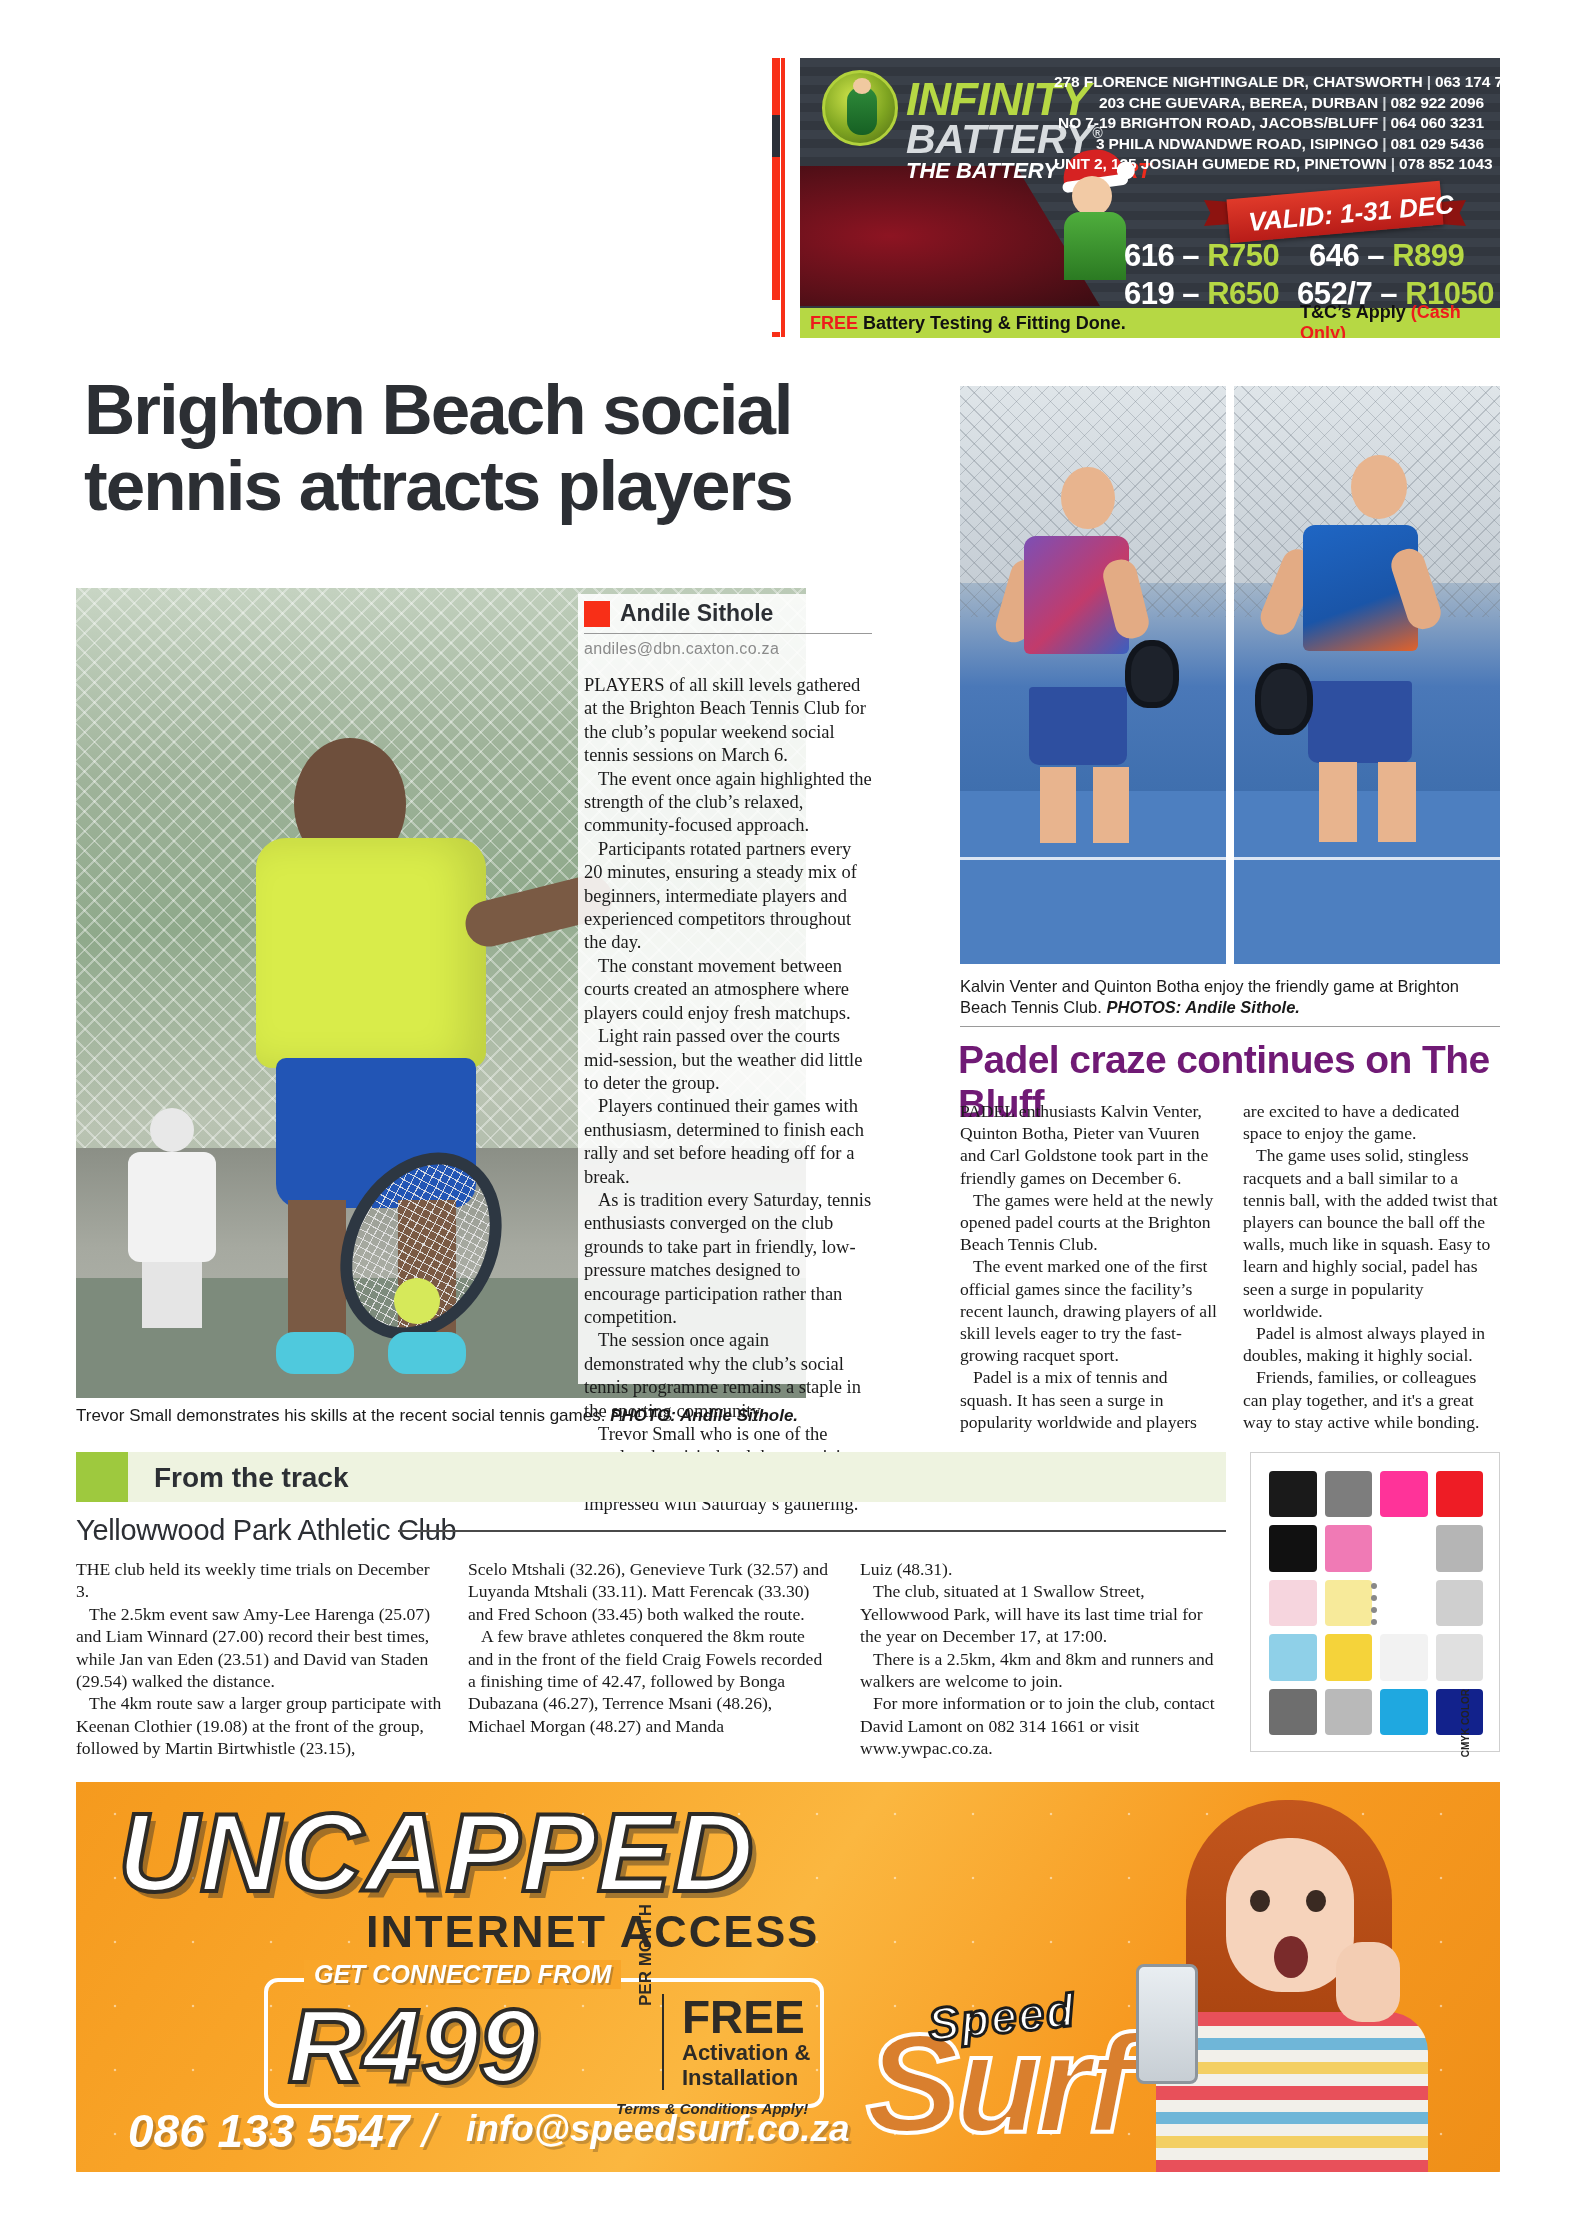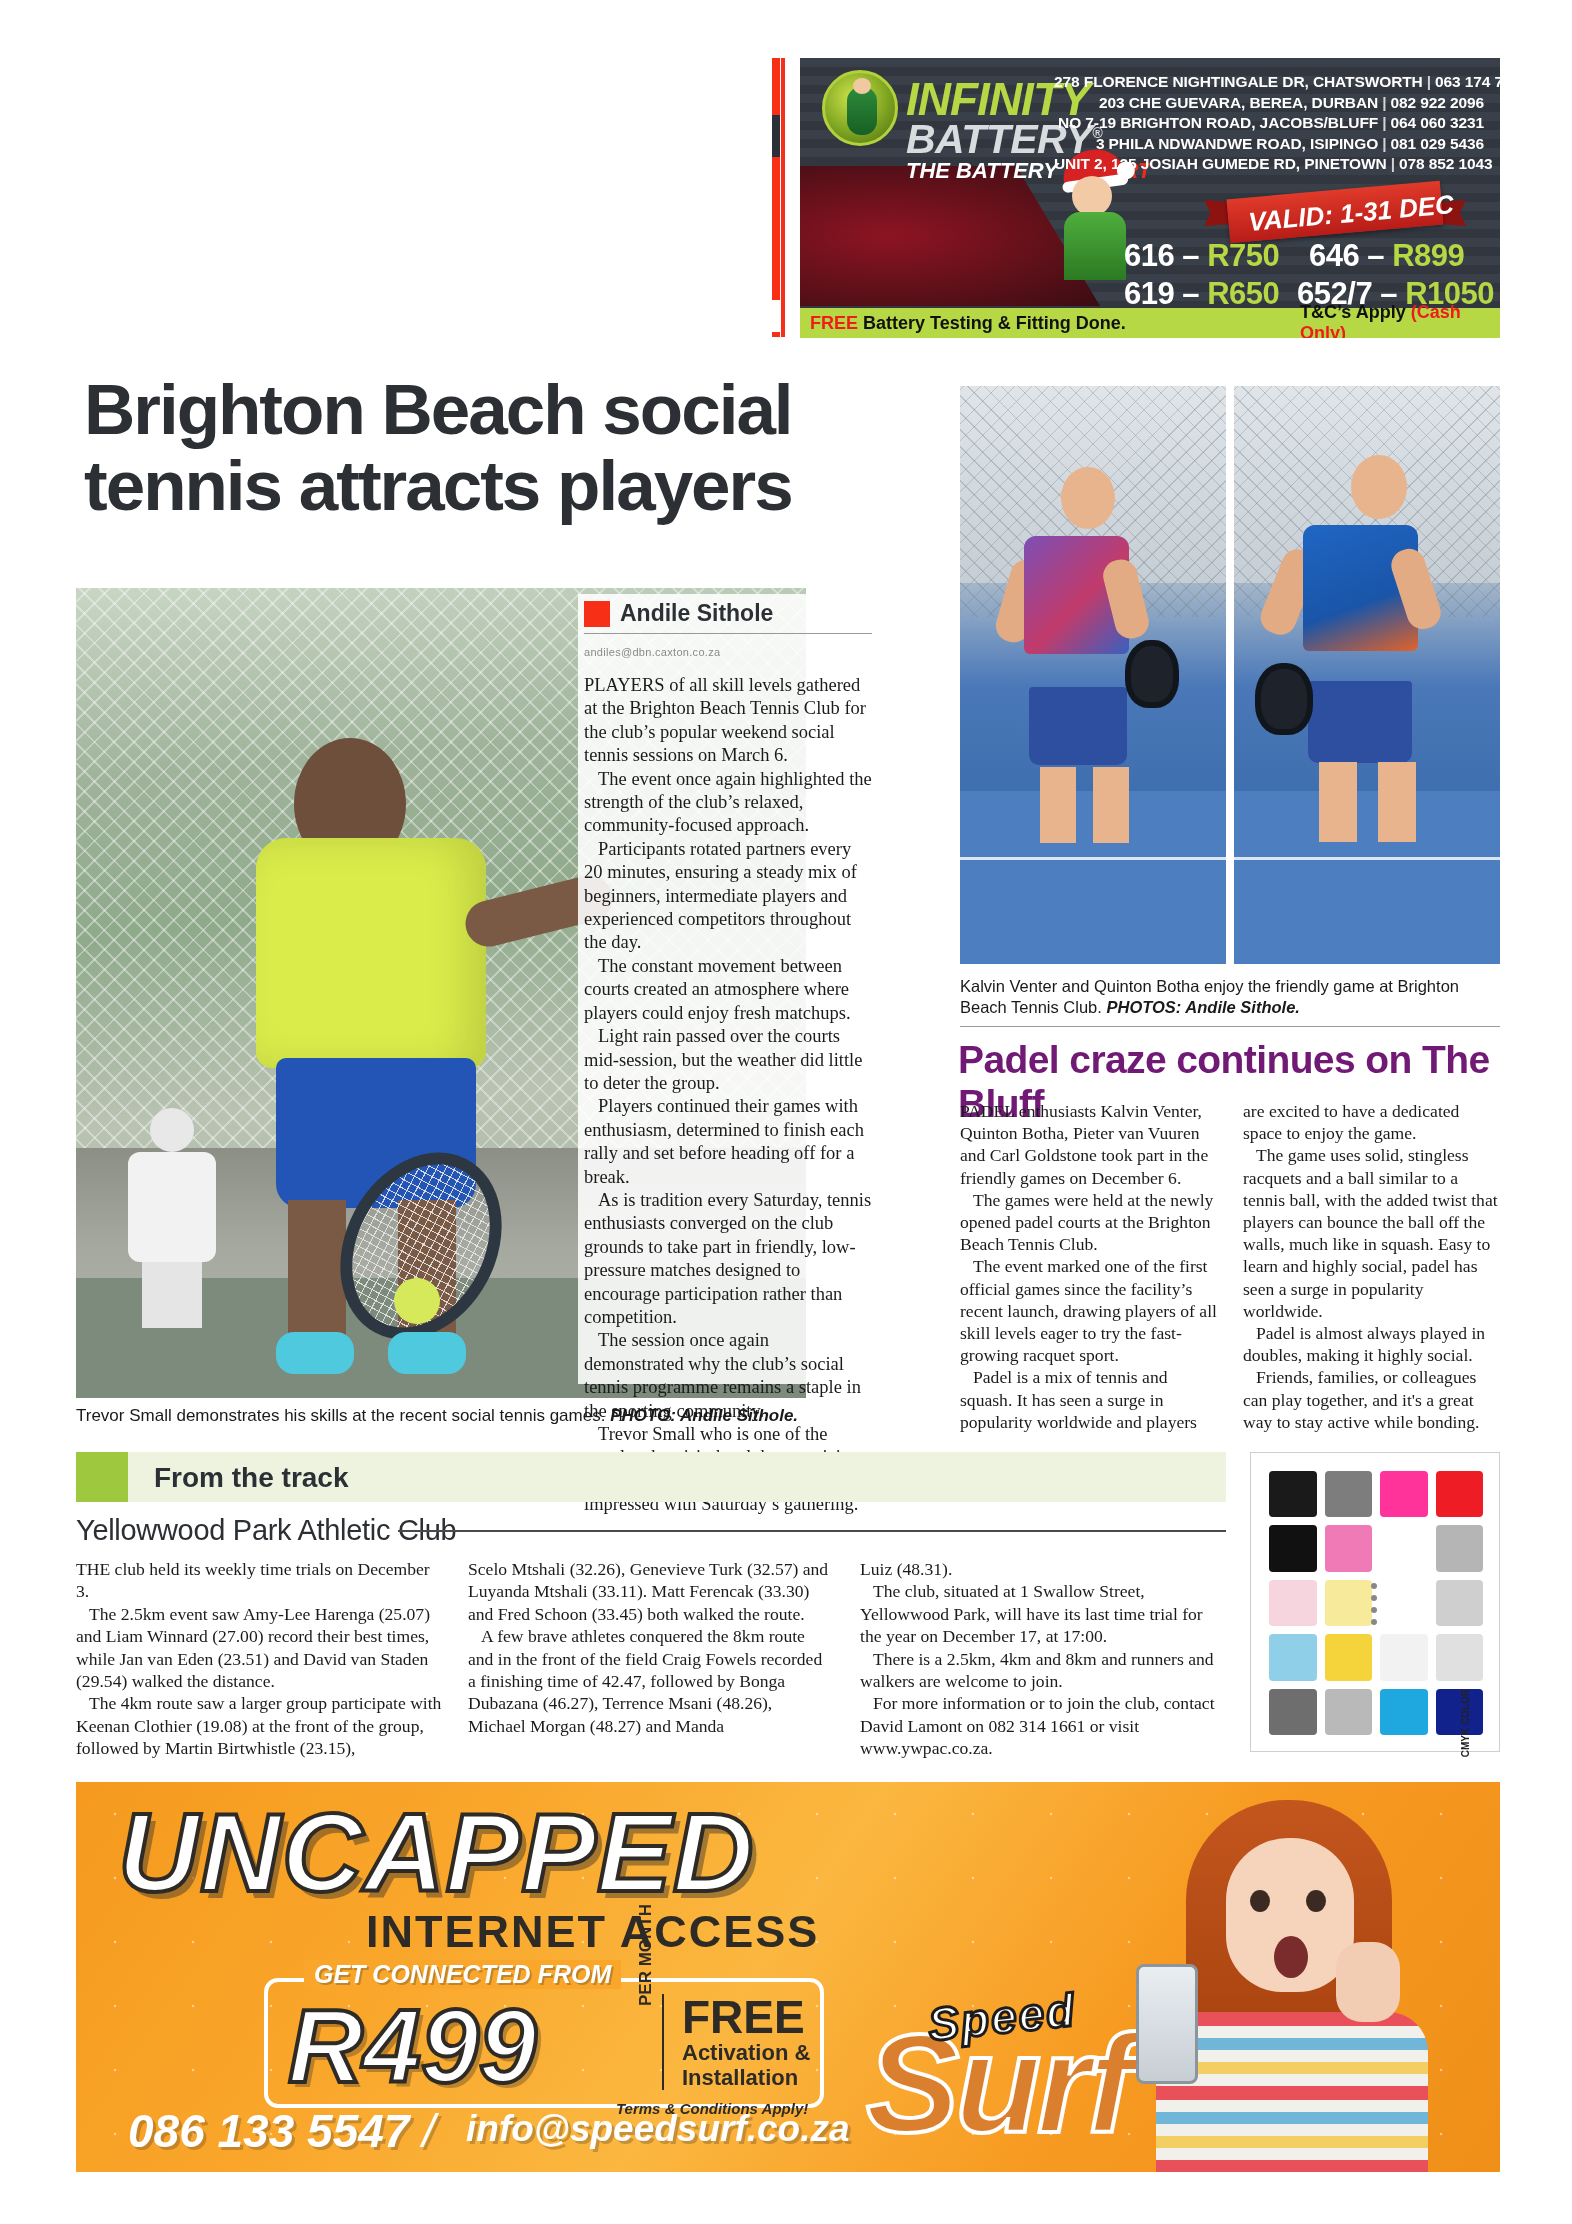--- a/index.html
+++ b/index.html
@@ -217,21 +217,21 @@
   
   .art-col {
     position: absolute; left: 578px; top: 594px; width: 300px; height: 790px;
     background: rgba(255,255,255,0.88);
     padding: 0 6px;
   }
   .byline-row { display: flex; align-items: center; gap: 10px; padding-top: 6px; }
   .byline-sq { width: 26px; height: 26px; background: #f82f17; }
   .byline-name { font-size: 23px; font-weight: bold; color: #2c2f34; }
   .byline-rule { border-bottom: 1px solid #999; margin-top: 6px; }
-  .byline-mail { font-size: 11px; color: #8a8a8a; margin-top: 12px; letter-spacing: .3px; }
+  .byline-mail { font-size: 16px; color: #8a8a8a; margin-top: 6px; letter-spacing: .3px; }
   .art-body {
     margin-top: 16px; font-family: "Liberation Serif", serif;
     font-size: 18.5px; line-height: 23.4px; color: #1b1b1b; text-align: left;
   }
   .art-body p { text-indent: 14px; }
   .art-body p.first { text-indent: 0; }
 
   
   .padel-photos {
     position: absolute; left: 960px; top: 386px; width: 540px; height: 578px;

